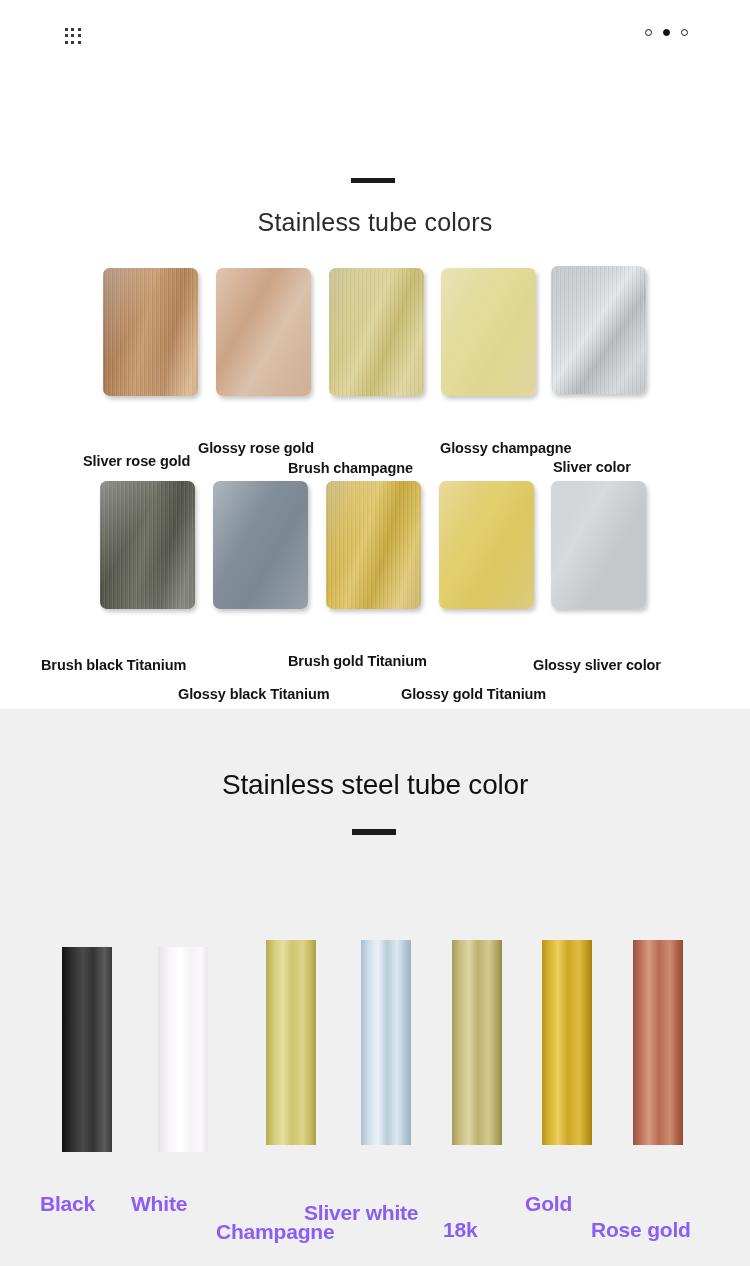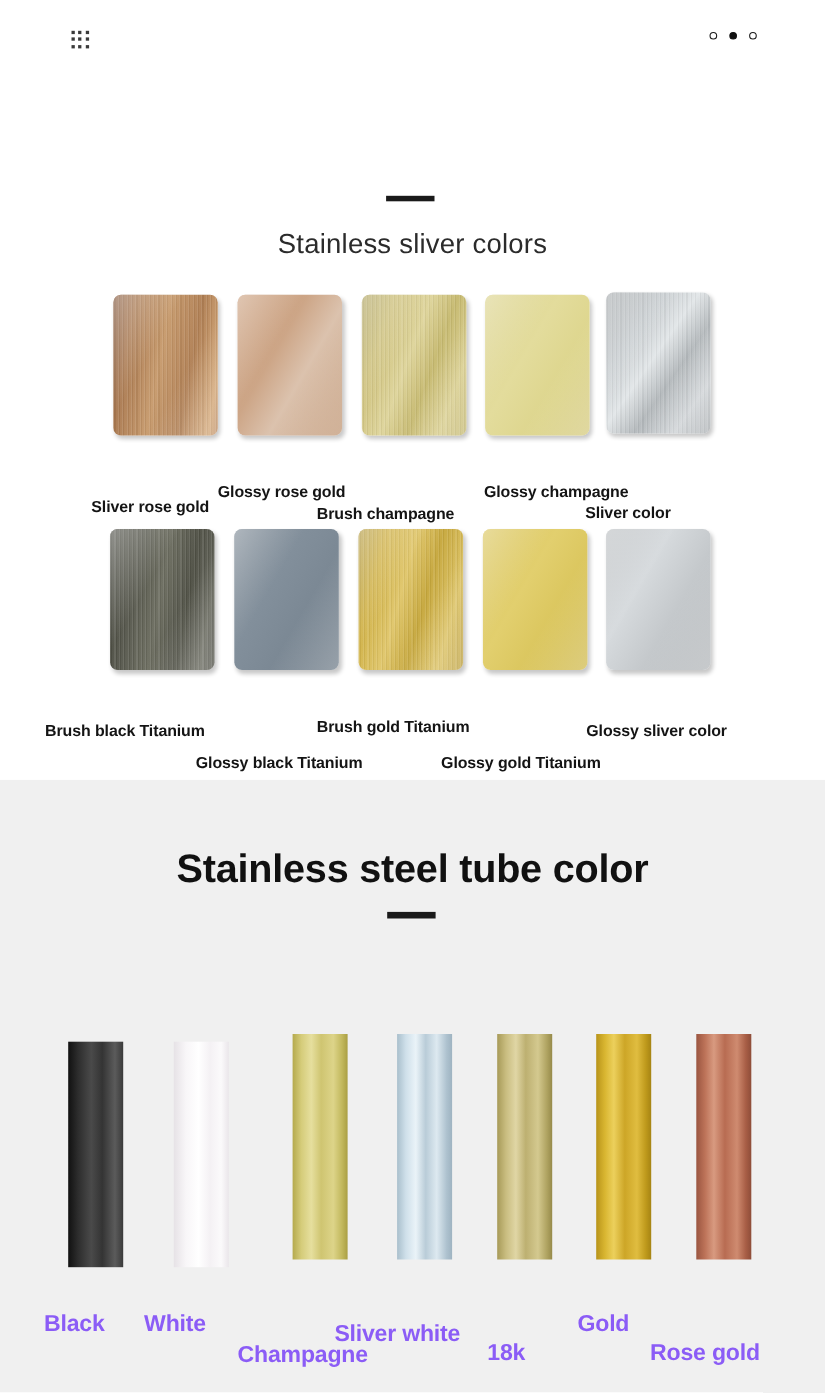--- a/index.html
+++ b/index.html
@@ -71,21 +71,21 @@
     white-space:nowrap; letter-spacing:-.1px;
   }
 
   
   .sec-gray{
     position:absolute; left:0; top:709px; width:750px; height:557px;
     background:#f0f0f0;
   }
   .title-2{
     position:absolute; left:0; top:60px; width:750px; text-align:center;
-    font-size:36px; font-weight:700; color:#111111; letter-spacing:-.2px;
+    font-size:28px; font-weight:400; color:#111111; letter-spacing:-.2px;
   }
   .rule-2{
     position:absolute; left:352px; top:120px; width:44px; height:6px; background:#1a1a1a;
   }
   .tube{
     position:absolute; width:50px; height:205px;
   }
   .tube .body{
     position:absolute; inset:0;
   }
@@ -93,21 +93,21 @@
     position:absolute; font-size:21px; font-weight:700; color:#8b5cf6;
     white-space:nowrap; letter-spacing:-.2px;
   }
 </style>
 </head>
 <body>
 
 <div class="sec-white">
   <div class="watermark"></div>
   <div class="rule-1"></div>
-  <div class="title-1">Stainless sliver colors</div>
+  <div class="title-1">Stainless tube colors</div>
   <div id="swatch-host">
       <div class="swatch" style="left: 103px; top: 268px; background: linear-gradient(100deg, rgb(122, 74, 44) 0%, rgb(169, 120, 79) 18%, rgb(199, 154, 108) 45%, rgb(176, 127, 84) 70%, rgb(210, 165, 116) 92%, rgb(185, 133, 90) 100%);">
         <div class="brush"></div>
         <div class="gloss"></div>
       </div>
       <div class="lbl" style="left: 83px; top: 453px;">Sliver rose gold</div>
       <div class="swatch" style="left: 216px; top: 268px; background: linear-gradient(120deg, rgb(201, 157, 123) 0%, rgb(203, 162, 130) 35%, rgba(193, 149, 113, 0.573) 60%, rgb(191, 148, 113) 100%);">
         <div class="gloss"></div>
       </div>
       <div class="lbl" style="left: 198px; top: 440px;">Glossy  rose gold</div>
@@ -117,21 +117,21 @@
       </div>
       <div class="lbl" style="left: 288px; top: 460px;">Brush champagne</div>
       <div class="swatch" style="left: 441px; top: 268px; background: linear-gradient(120deg, rgb(217, 208, 133) 0%, rgb(227, 220, 156) 40%, rgb(221, 213, 140) 70%, rgb(212, 201, 124) 100%);">
         <div class="gloss"></div>
       </div>
       <div class="lbl" style="left: 440px; top: 440px; text-align: right;">Glossy  champagne</div>
       <div class="swatch" style="left: 551px; top: 266px; background: linear-gradient(125deg, rgb(159, 164, 167) 0%, rgb(201, 206, 209) 28%, rgb(226, 230, 232) 46%, rgb(180, 185, 188) 62%, rgb(207, 211, 214) 82%, rgb(168, 173, 176) 100%);">
         <div class="brush"></div>
         <div class="gloss"></div>
       </div>
-      <div class="lbl" style="left: 532px; top: 459px;">Sliver color</div>
+      <div class="lbl" style="left: 553px; top: 459px;">Sliver color</div>
       <div class="swatch" style="left: 100px; top: 481px; background: linear-gradient(100deg, rgb(60, 61, 52) 0%, rgb(85, 86, 75) 25%, rgb(107, 108, 95) 48%, rgb(78, 79, 68) 70%, rgb(99, 100, 89) 88%, rgb(69, 70, 60) 100%);">
         <div class="brush"></div>
         <div class="gloss"></div>
       </div>
       <div class="lbl" style="left: 41px; top: 657px;">Brush black Titanium</div>
       <div class="swatch" style="left: 213px; top: 481px; background: linear-gradient(120deg, rgb(118, 131, 143) 0%, rgb(130, 143, 155) 38%, rgb(122, 135, 147) 68%, rgb(112, 125, 137) 100%);">
         <div class="gloss"></div>
       </div>
       <div class="lbl" style="left: 178px; top: 686px;">Glossy black Titanium</div>
       <div class="swatch" style="left: 326px; top: 481px; background: linear-gradient(105deg, rgb(171, 143, 42) 0%, rgb(207, 176, 68) 20%, rgb(224, 198, 106) 42%, rgb(198, 167, 60) 60%, rgb(220, 194, 99) 82%, rgb(184, 153, 47) 100%);">

